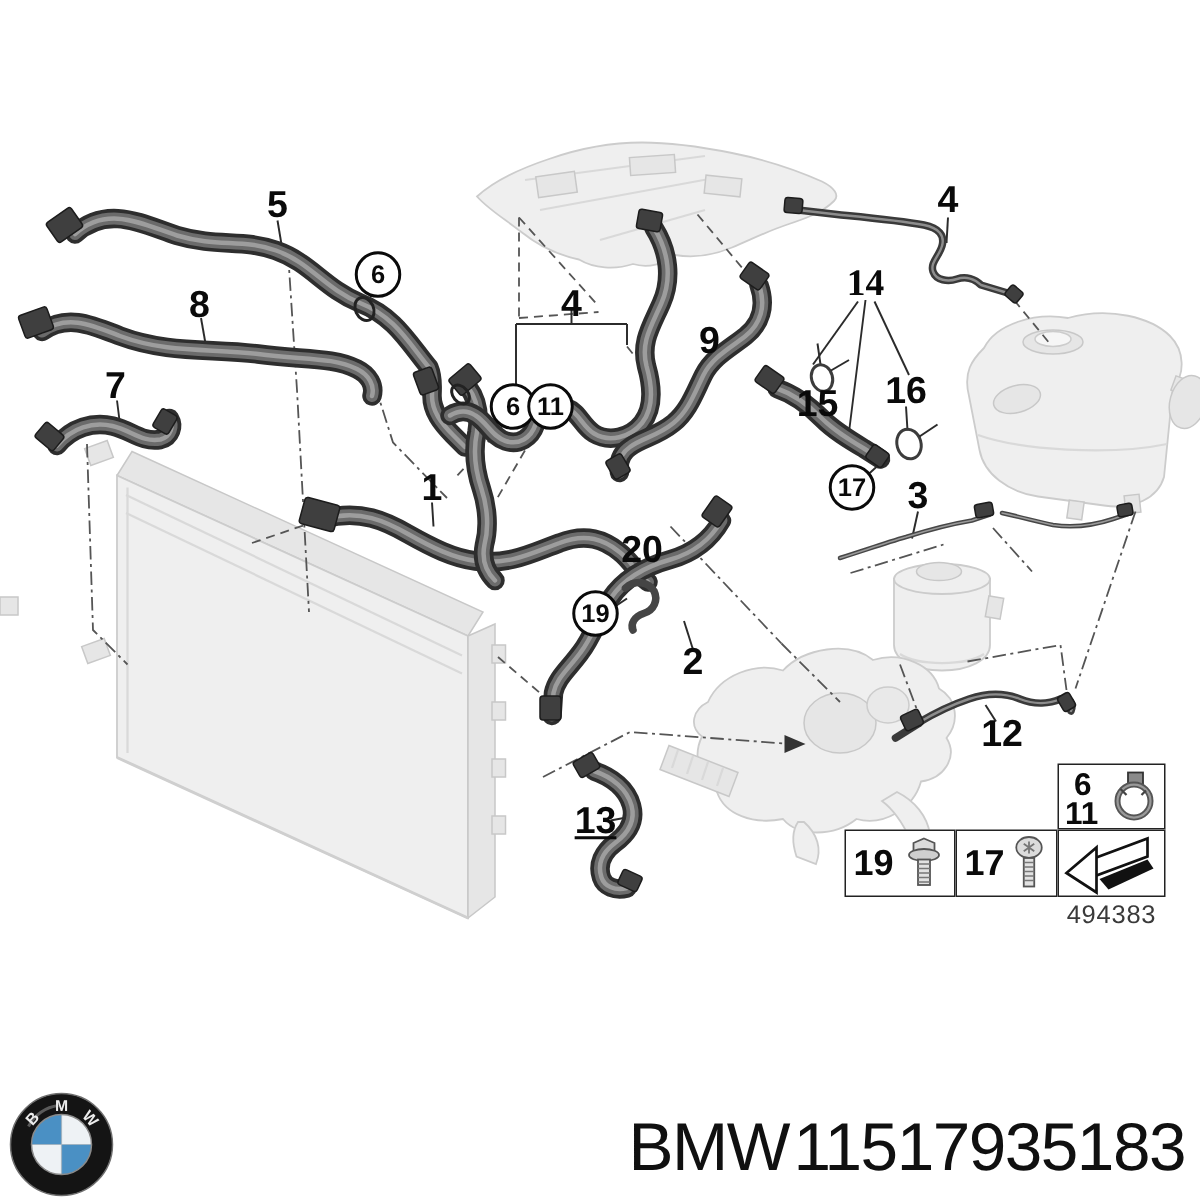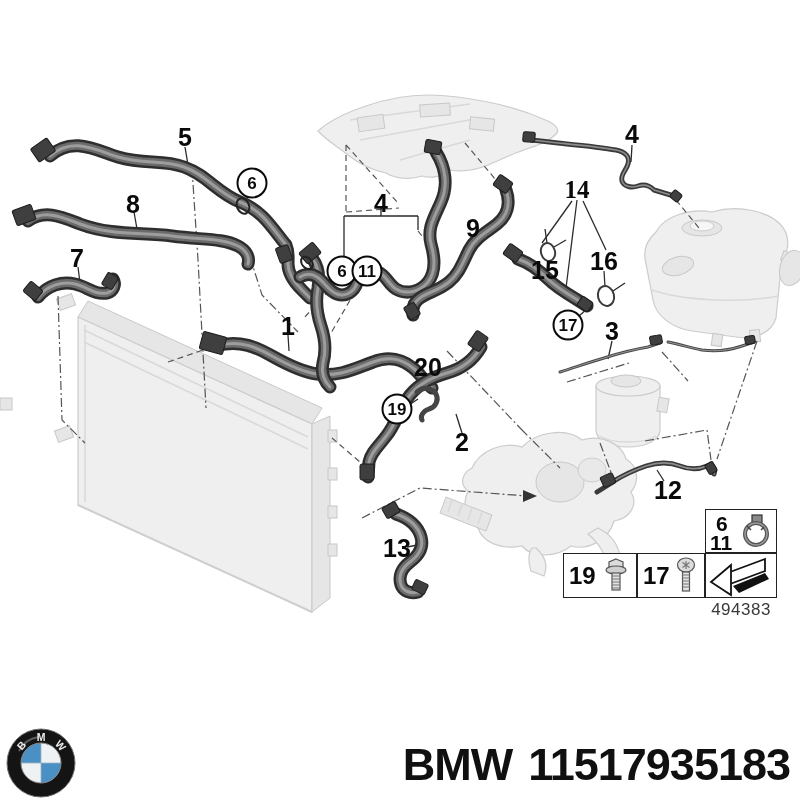--- a/index.html
+++ b/index.html
@@ -29,22 +29,22 @@
   .callout.circled{font-size:17px;width:27px;height:27px;border:2.2px solid #0a0a0a;
            border-radius:50%;display:flex;align-items:center;justify-content:center;background:#fff;}
   
   .lbox{position:absolute;border:1.4px solid #222;background:#fff;box-sizing:border-box;}
   .lnum{font-weight:700;color:#0a0a0a;line-height:1;}
   .legend-clamp .lnum{position:absolute;font-size:21px;}
   .legend-row{display:flex;align-items:center;justify-content:space-between;padding:2px 5px;}
   .legend-row .lnum{font-size:24px;}
   .diagram-number{position:absolute;font-size:17px;color:#3a3a3a;text-align:center;letter-spacing:.5px;}
   
-  .part-number{position:absolute;top:739px;right:10px;font-size:45px;font-weight:700;
-               color:#101010;letter-spacing:-1px;display:flex;gap:16px;white-space:nowrap;}
+  .part-number{position:absolute;top:739px;right:10px;font-size:45px;font-weight:400;
+               color:#101010;letter-spacing:-1px;display:flex;gap:3px;white-space:nowrap;}
 </style>
 </head>
 <body>
 
 <div class="stage">
 
   <svg width="800" height="700" viewBox="0 0 800 700">
     <defs>
       <path id="h5" d="M50,156 C72,136 96,150 118,157 C145,165 162,159 184,167 C207,175 216,192 240,202 C263,211 272,228 286,245 C289,252 288,258 288,264 C288,274 294,282 302,290 L310,298"></path>
       <path id="h8" d="M28,221 C45,209 62,217 80,224 C112,236 142,232 172,236 C202,240 222,238 238,246 C246,250 250,257 248,264"></path>
@@ -286,21 +286,21 @@
       <div class="callout" style="left: 632px; top: 134px;">4</div>
       <div class="callout" style="left: 577px; top: 189px; font-family: Liberation Serif, serif;">14</div>
       <div class="callout" style="left: 545px; top: 234px; margin-top: 36px;">15</div>
       <div class="callout" style="left: 604px; top: 261px;">16</div>
       <div class="callout circled" style="left: 568px; top: 325px;">17</div>
       <div class="callout" style="left: 612px; top: 331px;">3</div>
       <div class="callout" style="left: 428px; top: 367px;">20</div>
       <div class="callout circled" style="left: 397px; top: 409px;">19</div>
       <div class="callout" style="left: 462px; top: 442px;">2</div>
       <div class="callout" style="left: 668px; top: 490px;">12</div>
-      <div class="callout" style="left: 397px; top: 548px;">13</div>
+      <div class="callout" style="left: 397px; top: 548px; text-decoration: underline;">13</div>
     </div>
 
   <div class="lbox legend-clamp" style="left:705px;top:509px;width:72px;height:44px;">
     <span class="lnum" style="left: 10px; top: 3px; position: absolute;">6</span>
     <span class="lnum" style="left: 4px; top: 22px; position: absolute;">11</span>
     <svg width="38" height="40" style="position:absolute;right:1px;top:2px;">
       <rect x="15" y="3" width="10" height="9" fill="#8a8a8a" stroke="#333" stroke-width="1.2"></rect>
       <circle cx="19" cy="22" r="11" fill="none" stroke="#555" stroke-width="4"></circle>
       <circle cx="19" cy="22" r="11" fill="none" stroke="#999" stroke-width="1.5"></circle>
       <path d="M10,14 L14,18 M27,15 L24,18" stroke="#444" stroke-width="1.5"></path>

